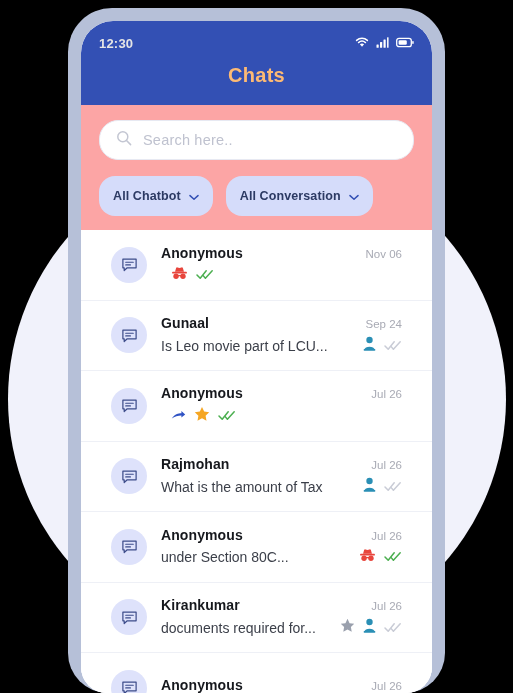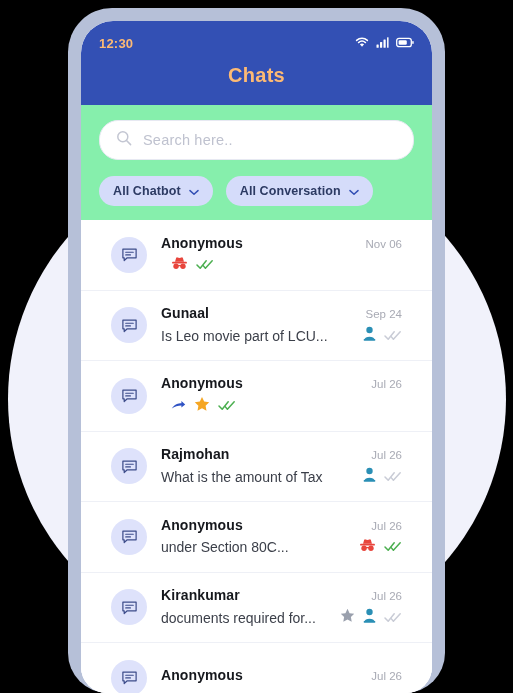--- a/index.html
+++ b/index.html
@@ -55,21 +55,21 @@
     border-radius: 32px 32px 0 0;
   }
   #status-bar {
     display: flex;
     align-items: center;
     justify-content: space-between;
     padding: 13px 18px 0 18px;
     height: 18px;
   }
   #status-time {
-    color: #fdba74;
+    color: #e5e5e5;
     font-size: 13px;
     font-weight: bold;
     letter-spacing: 0.2px;
   }
   #status-icons {
     display: flex;
     align-items: center;
     gap: 7px;
   }
   .sbar-icon { display: block; }
@@ -77,21 +77,21 @@
     color: #fdba74;
     font-size: 20px;
     font-weight: bold;
     text-align: center;
     margin-top: 12px;
     letter-spacing: 0.3px;
   }
 
   
   #search-area {
-    background: #86efac;
+    background: #fca5a5;
     padding: 15px 18px 0 18px;
   }
   #search-box {
     display: flex;
     align-items: center;
     height: 38px;
     background: #ffffff;
     border: 1px solid #e7e9f2;
     border-radius: 19px;
     padding: 0 16px;
@@ -108,21 +108,21 @@
     gap: 13px;
     margin-top: 16px;
     padding-bottom: 14px;
   }
   .filter-chip {
     display: flex;
     align-items: center;
     gap: 8px;
     background: #d5dcfa;
     border-radius: 16px;
-    height: 30px;
+    height: 40px;
     padding: 0 14px;
     cursor: pointer;
   }
   .filter-chip-label {
     color: #2c3a63;
     font-size: 12.5px;
     font-weight: bold;
     letter-spacing: 0.1px;
   }
 

